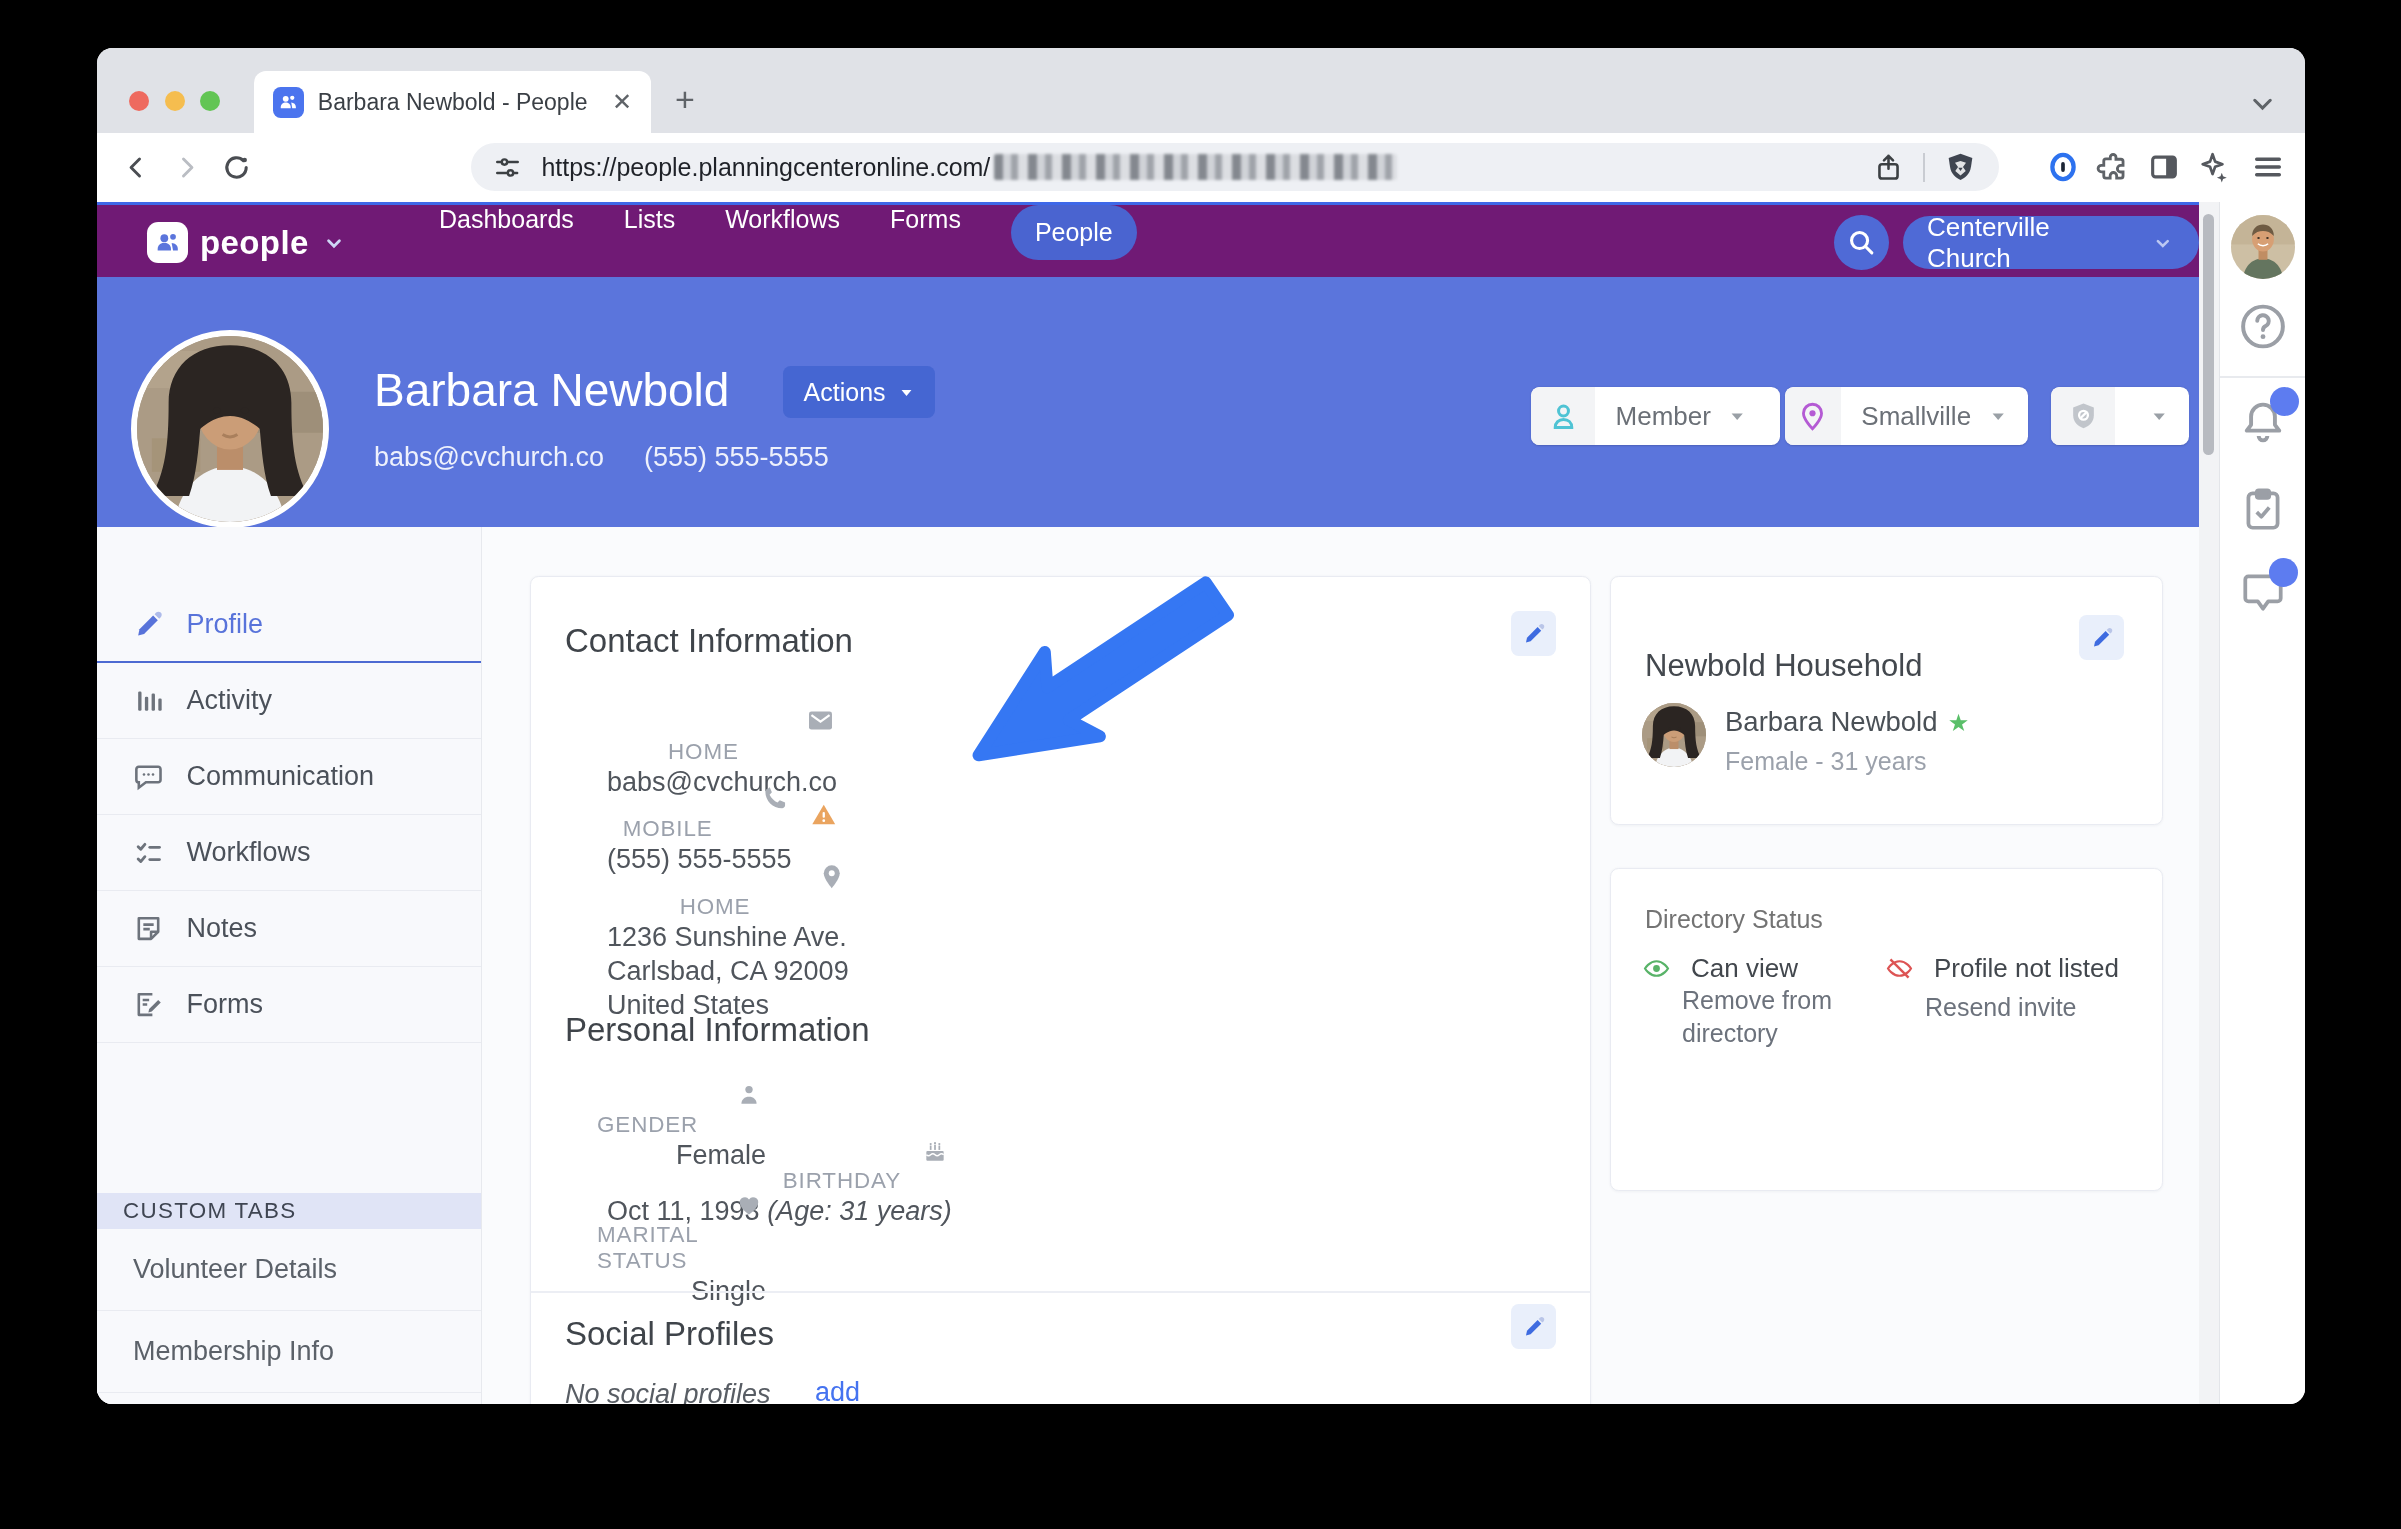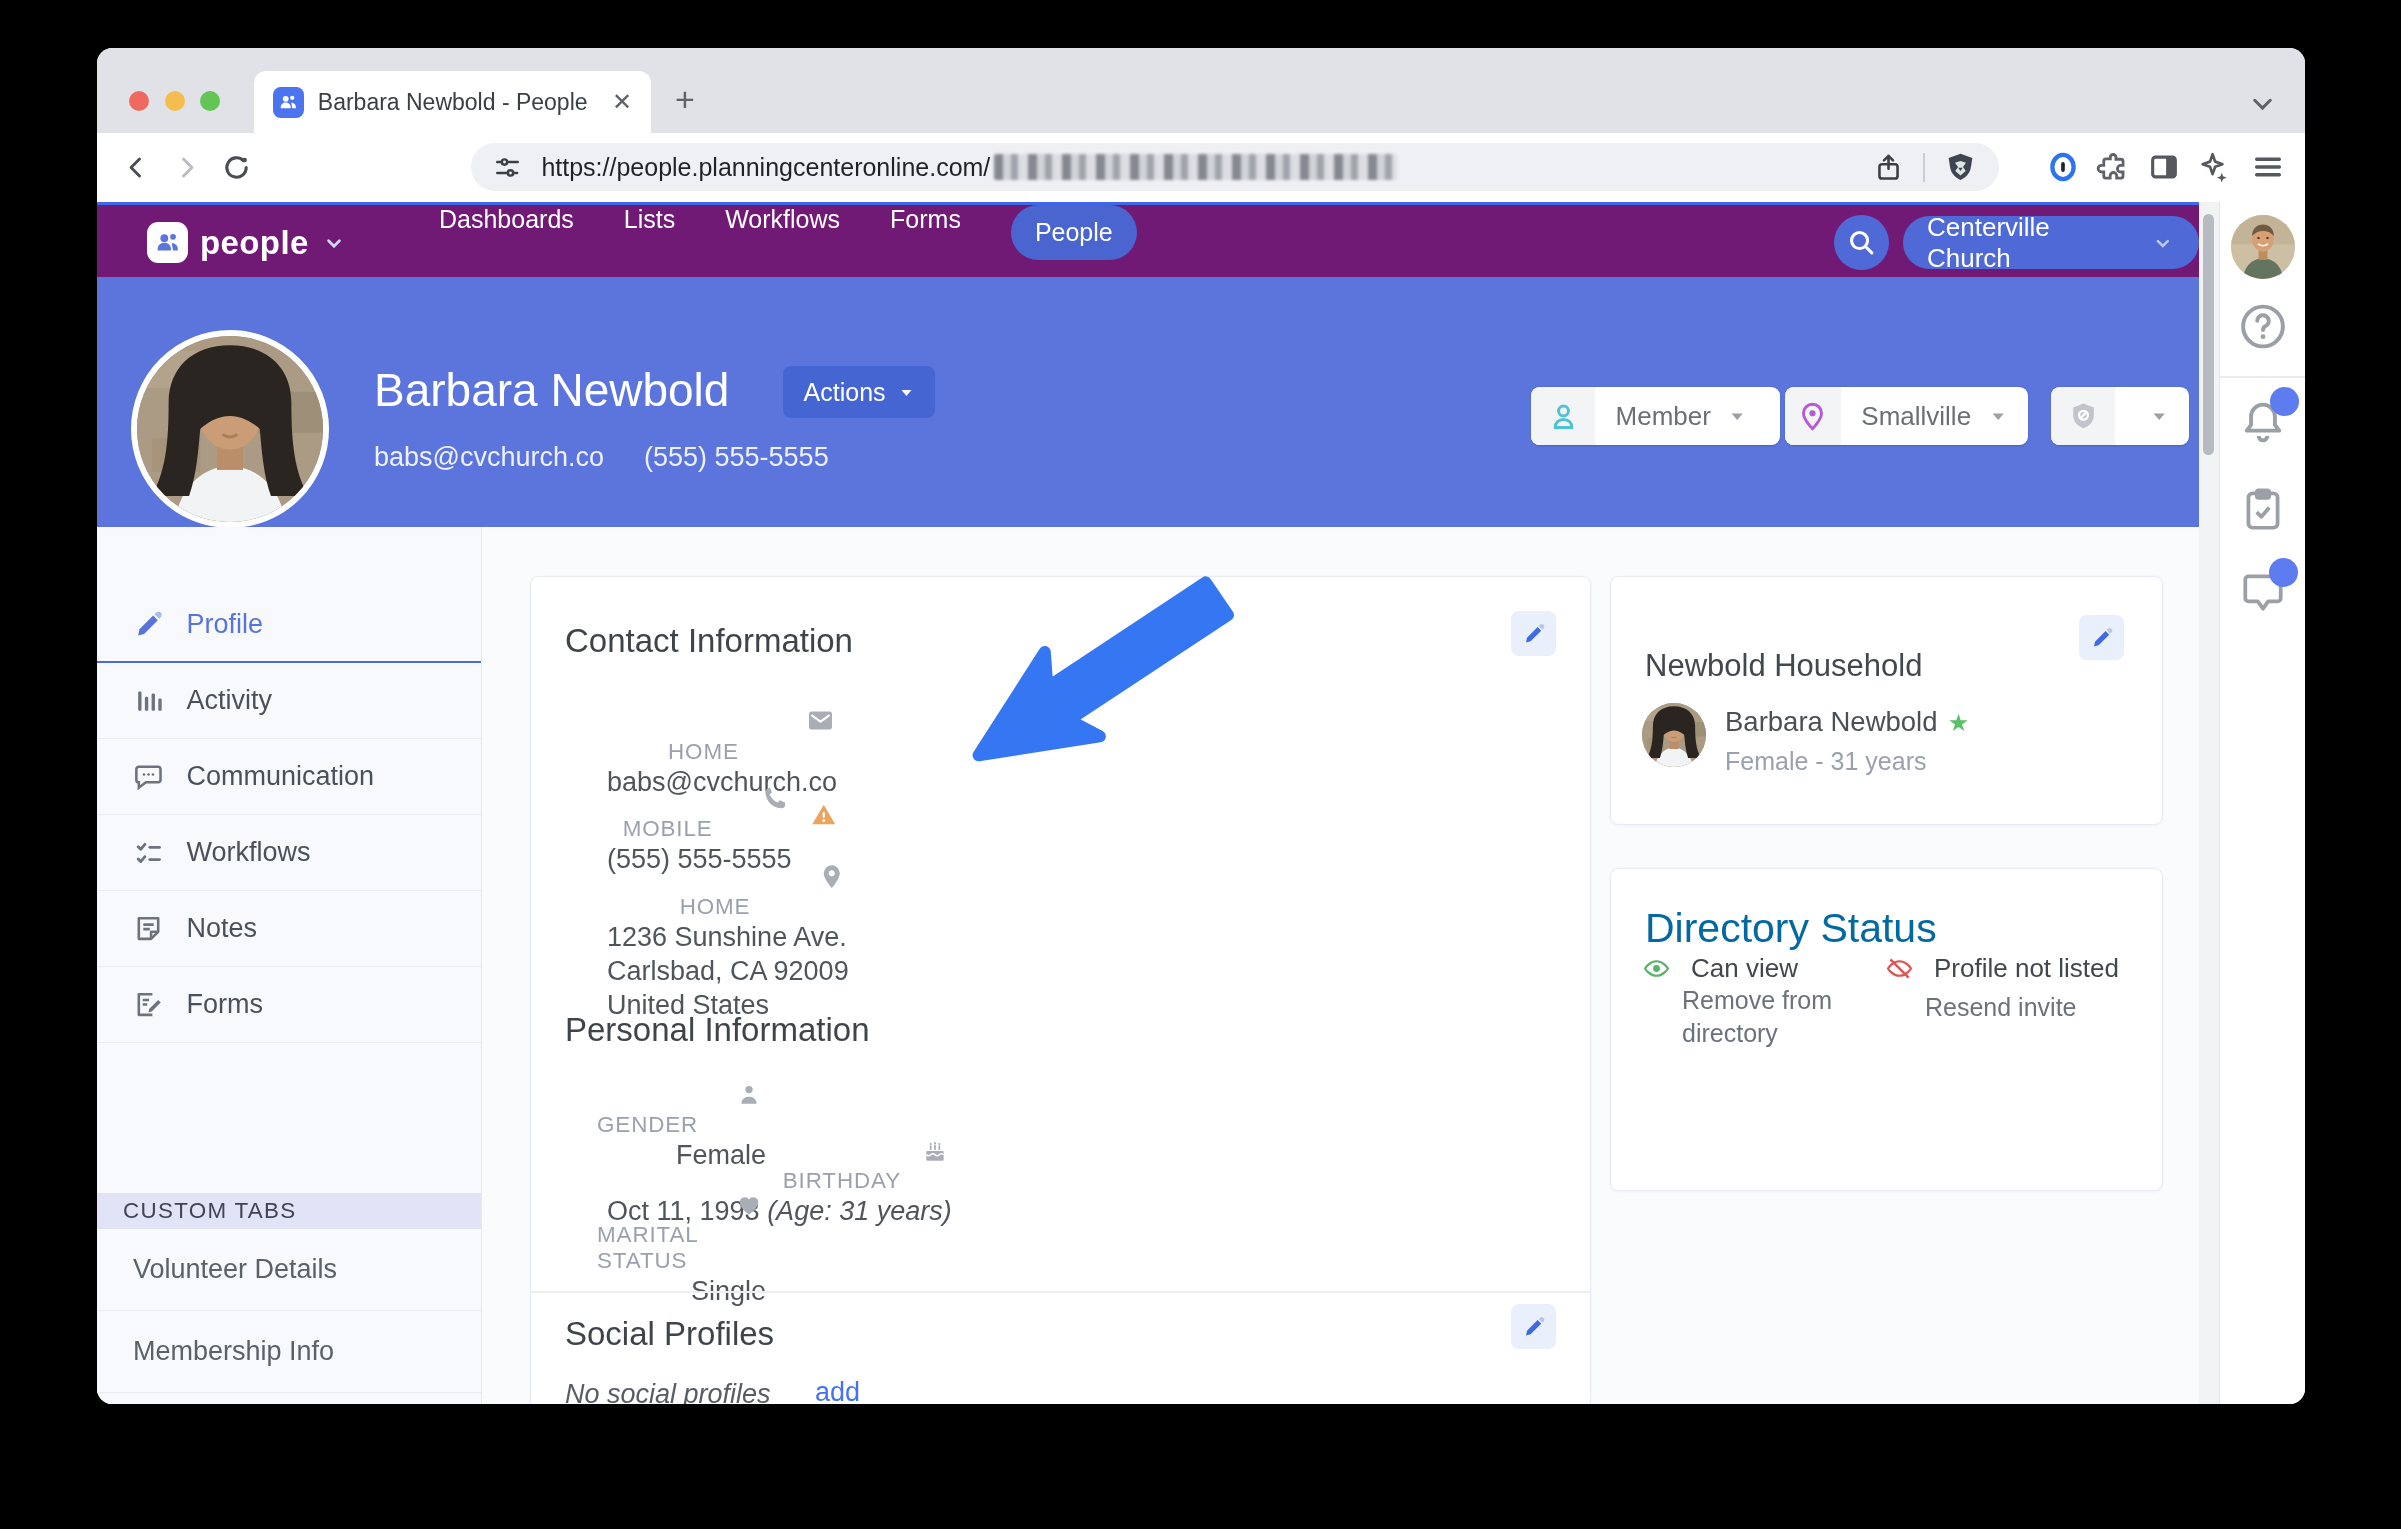--- a/index.html
+++ b/index.html
@@ -100,21 +100,21 @@
   .italicgray { font-style:italic; color:#585d64; }
 
   .house-title { position:absolute; left:34px; top:71px; font-size:31px; color:#43484e; }
   .h-avatar { position:absolute; left:31px; top:126px; width:64px; height:64px; border-radius:50%;
     overflow:hidden; background:#a89883; }
   .h-avatar svg{ width:100%; height:100%; display:block;}
   .h-name { position:absolute; left:114px; top:129px; font-size:27.5px; color:#4a5056; }
   .h-star { color:#5abf69; font-size:24px; margin-left:10.3px; }
   .h-meta { position:absolute; left:114px; top:170px; font-size:25px; color:#9ba1ab; }
 
-  .dir-title { position:absolute; left:34px; top:36px; font-size:41px; color:#0369a1; }
+  .dir-title { position:absolute; left:34px; top:36px; font-size:25px; color:#737373; }
   .dircol { position:absolute; top:84px; width:241px; }
   .dircol.l { left:31px; } .dircol.r { left:274px; }
   .dirhead { display:flex; align-items:center; gap:20px; font-size:26px; color:#42474d; }
   .dirbody { margin-left:40px; margin-top:6.9px; font-size:25px; line-height:33px; color:#6c727c; width:186px; }
   .dirlink { font-size:25px; line-height:33px; }
 
   .scrollcol { width:20px; background:#f2f3f5; position:relative; }
   .thumb { position:absolute; left:4.3px; top:12px; width:11.2px; height:241px; border-radius:6px; background:#b7bac0; }
   .rail { flex:1; background:#fff; border-left:1.7px solid #e3e5e9; position:relative; }
   .rail-item { position:absolute; left:50%; transform:translateX(-50%); }

